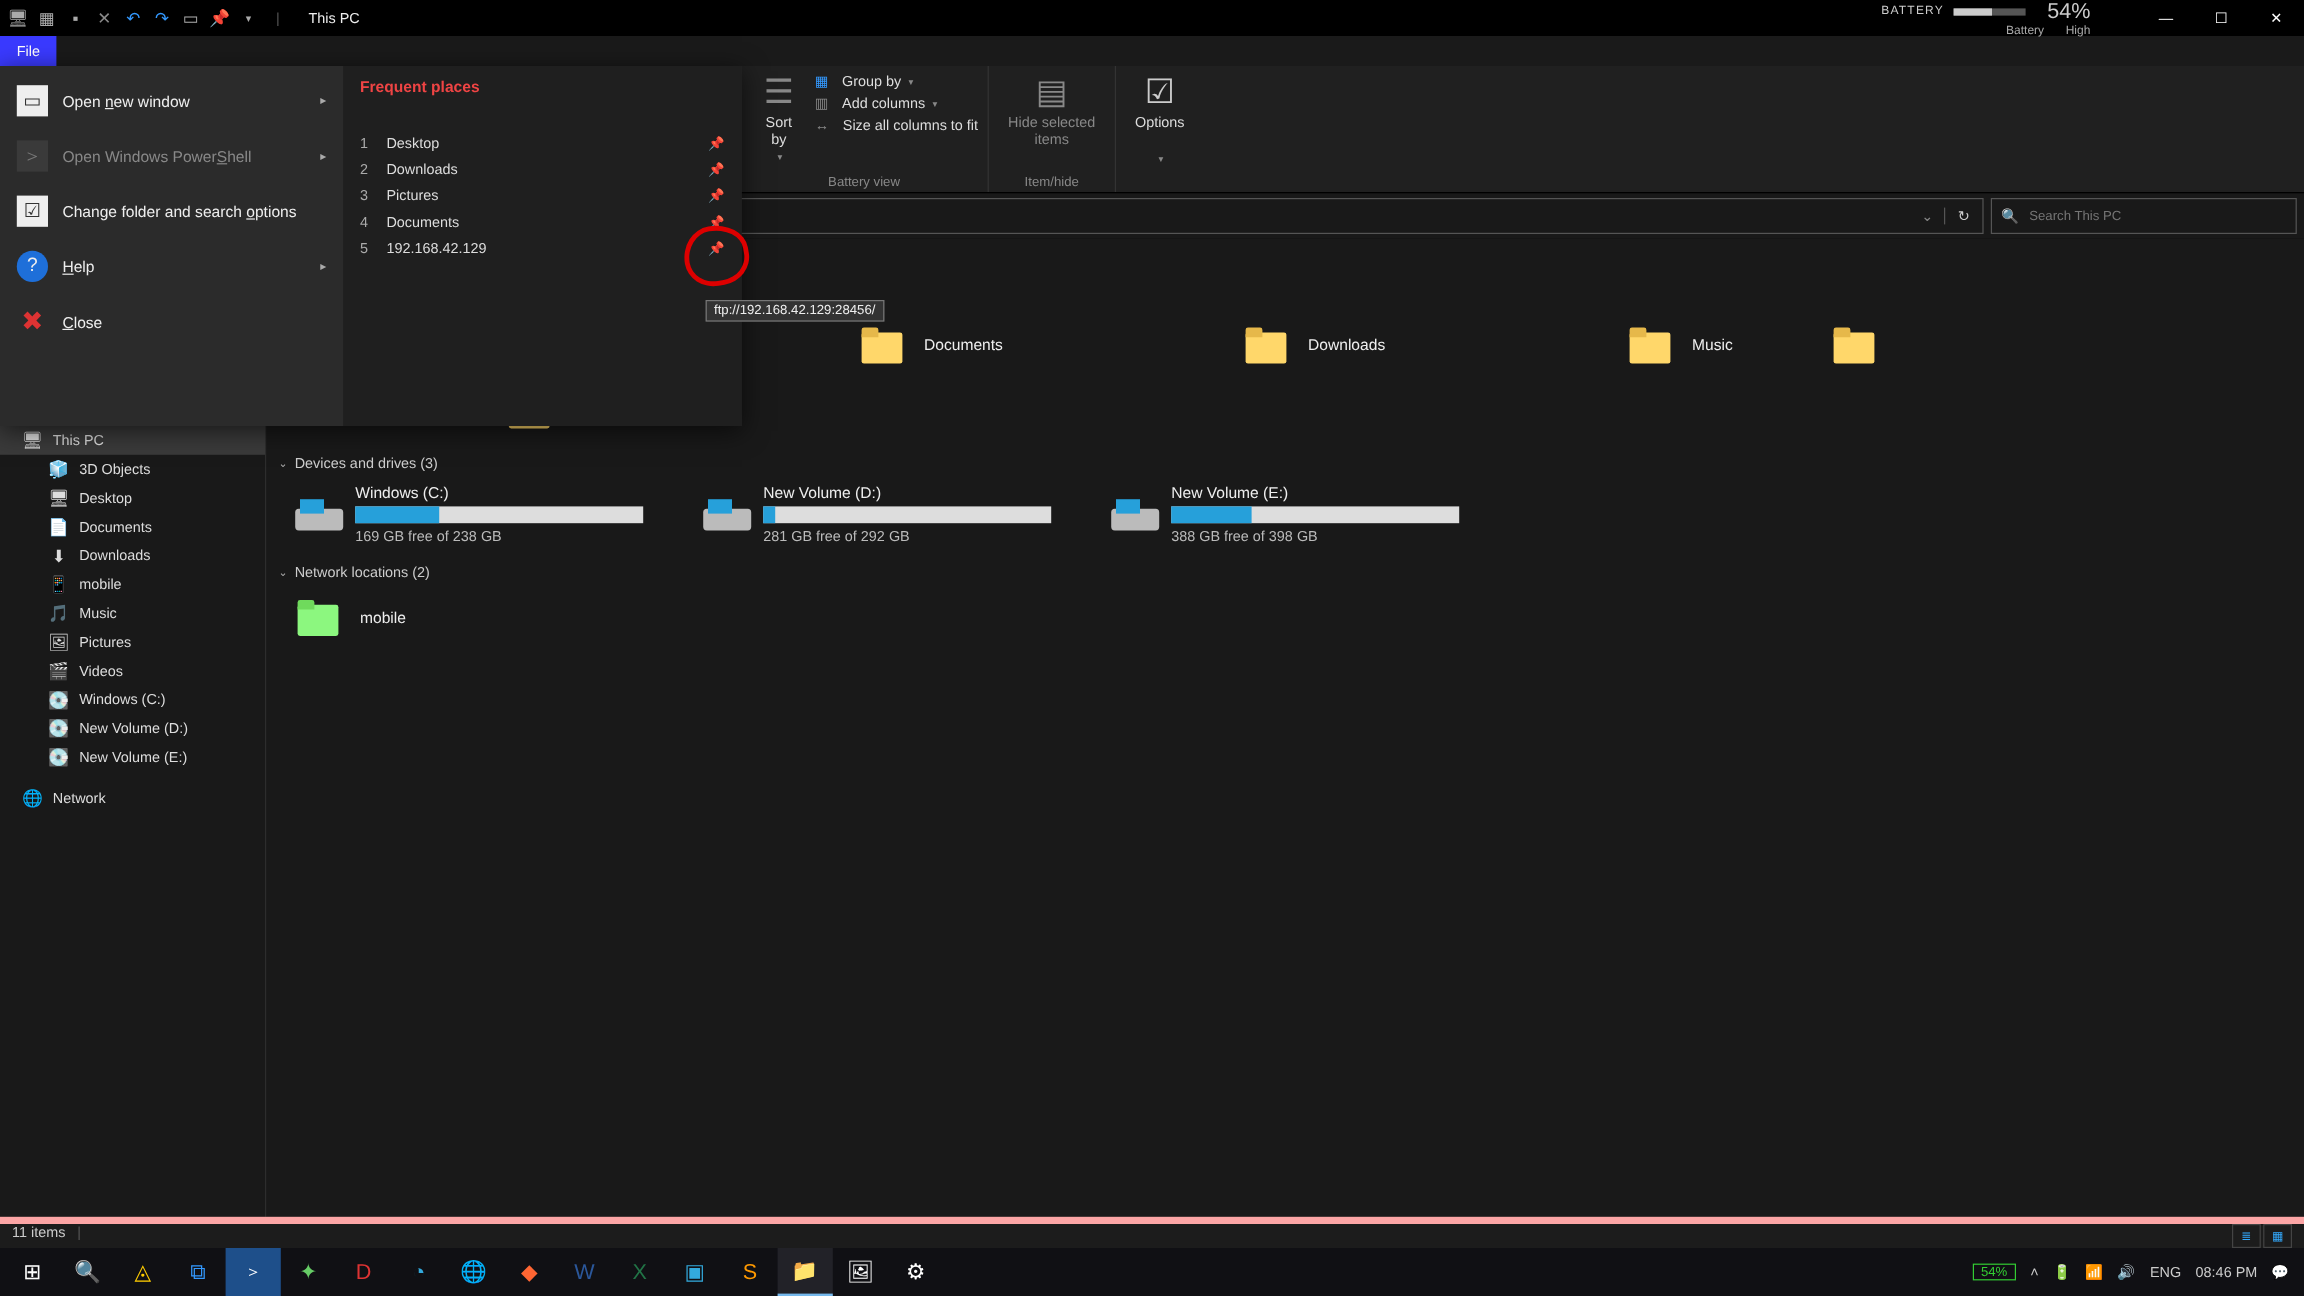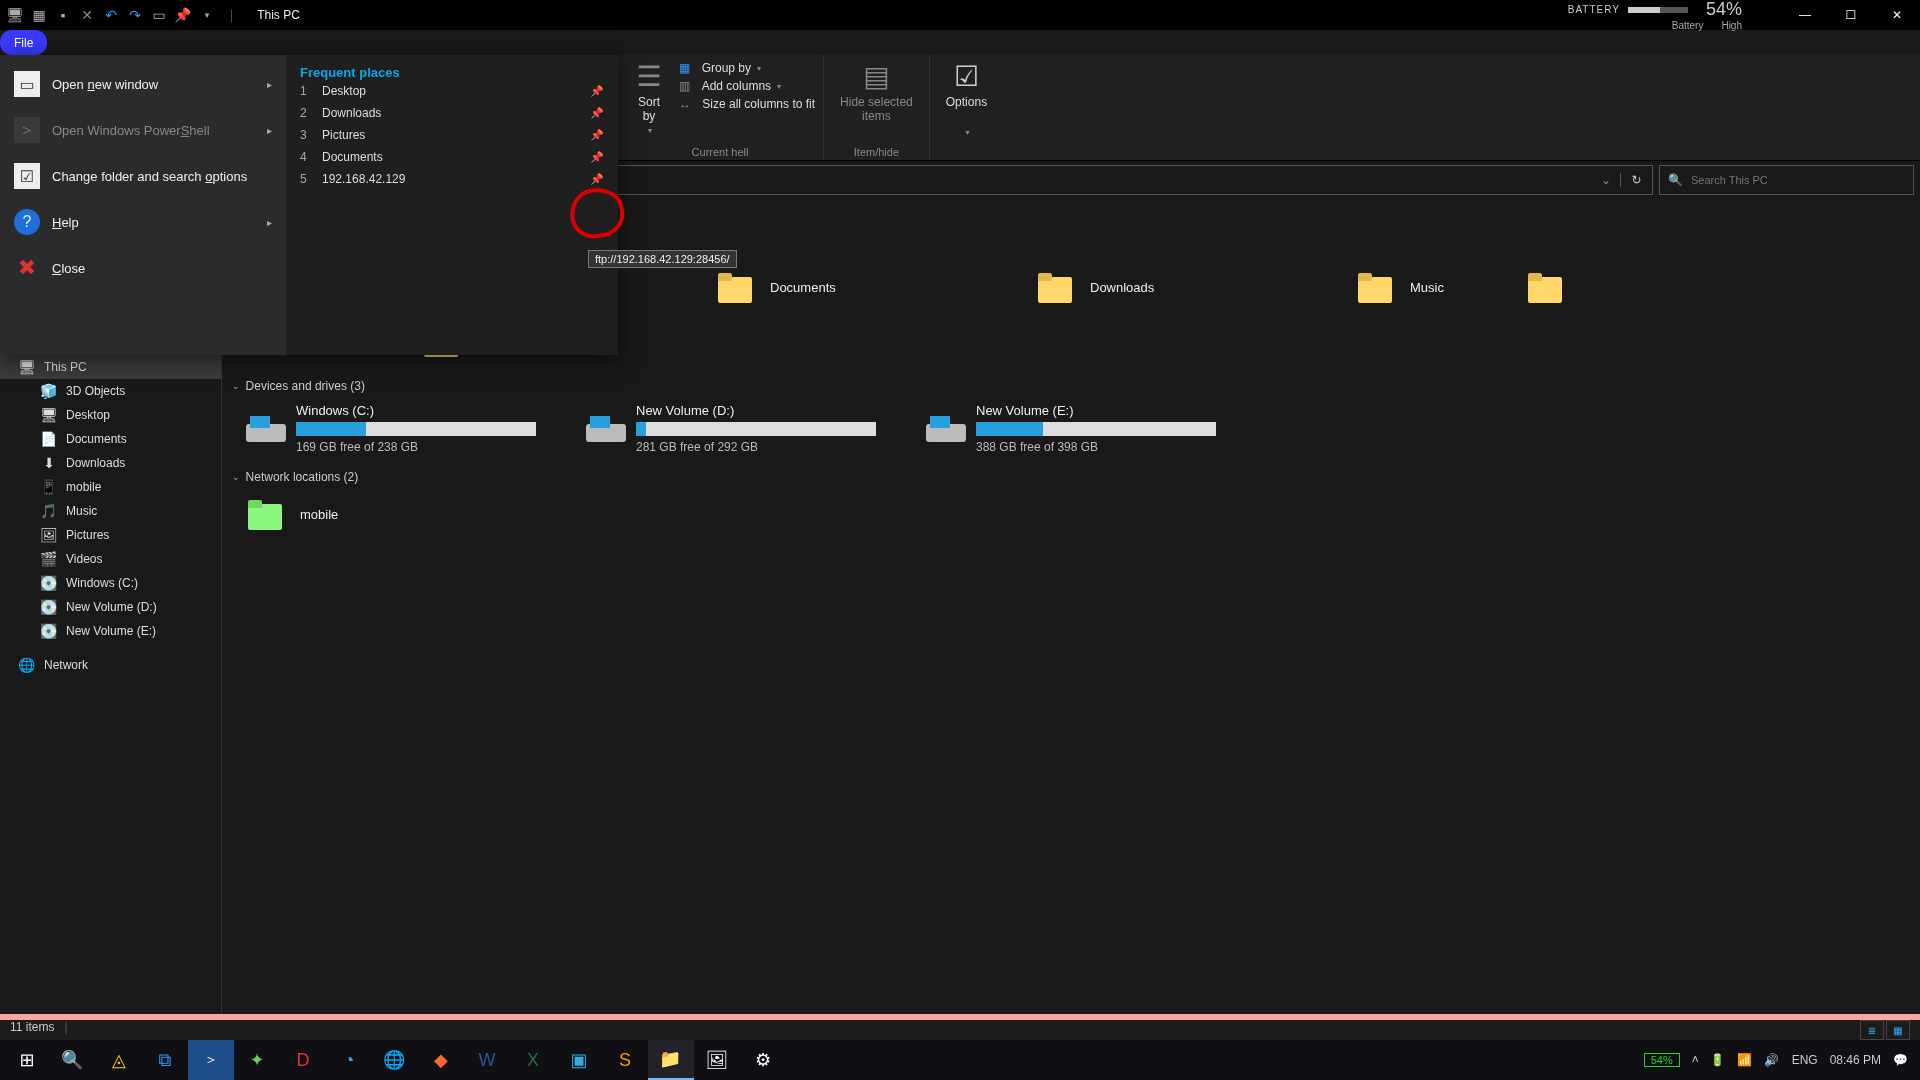--- a/index.html
+++ b/index.html
@@ -12,21 +12,21 @@
   .qat .ico { width:22px; height:22px; display:flex; align-items:center; justify-content:center; color:#aaa; font-size:14px;}
   .titlebar-title { margin-left:12px; color:#eee; font-size:12px; }
   .titlebar-sep { color:#555; margin:0 6px; }
   .titlebar-right { display:flex; align-items:center; }
   .battery-widget { color:#ccc; font-size:10px; margin-right:40px; text-align:right; }
   .battery-widget .big { font-size:18px; margin-left:10px;}
   .winbtn { width:46px; height:30px; display:flex; align-items:center; justify-content:center; color:#fff; font-size:12px;}
 
   
   .tabstrip { height:25px; background:#1a1a1a; display:flex; align-items:stretch; }
-  .tab { padding:0 14px; display:flex; align-items:center; color:#fff; font-size:12px;border-radius:12px; }
+  .tab { padding:0 14px; display:flex; align-items:center; color:#fff; font-size:12px; }
   .tab.file { background:#3a3aff; }
 
   
   .ribbon { height:106px; background:#202020; display:flex; border-bottom:1px solid #000; position:relative;}
   .ribbon-spacer { width:617px; flex:none; }
   .ribbon-group { padding:4px 8px 2px 8px; border-right:1px solid #333; display:flex; flex-direction:column; justify-content:space-between;}
   .ribbon-group .label { text-align:center; color:#888; font-size:11px; padding-top:2px;}
   .ribbon-row { display:flex; align-items:center; gap:4px; color:#ddd; font-size:12px; padding:2px 0;}
   .ribbon-big { display:flex; flex-direction:column; align-items:center; justify-content:center; gap:2px; color:#ddd; font-size:12px; padding:2px 8px; text-align:center; line-height:1.2;}
   .ribbon-big .bigico { width:32px; height:32px; display:flex; align-items:center; justify-content:center; font-size:28px; color:#888;}
@@ -67,21 +67,21 @@
 
   
   .filemenu { position:absolute; left:0; top:55px; width:618px; height:300px; background:#2b2b2b; display:flex; z-index:50; box-shadow:0 4px 20px rgba(0,0,0,.6);}
   .filemenu-left { width:286px; background:#2b2b2b; padding:6px 0;}
   .fm-item { display:flex; align-items:center; gap:12px; padding:10px 14px; color:#eee; font-size:13px;}
   .fm-item .ico { width:26px; height:26px; display:flex; align-items:center; justify-content:center; background:#555; font-size:16px;}
   .fm-item .arrow { margin-left:auto; color:#aaa; font-size:10px;}
   .fm-item.disabled { color:#888; }
   .fm-item.disabled .ico { background:#3a3a3a; color:#777;}
   .filemenu-right { flex:1; background:#1f1f1f; padding:10px 14px;}
-  .fm-head { color:#0ea5e9; font-weight:600; font-size:13px; margin-bottom:0;}
+  .fm-head { color:#ef4444; font-weight:600; font-size:13px; margin-bottom:28px;}
   .fm-place { display:flex; align-items:center; gap:10px; padding:4px 0; color:#ddd; font-size:12px;}
   .fm-place .num { color:#aaa; width:12px;}
   .fm-place .pin { margin-left:auto; color:#888; font-size:11px;}
 
   
   .annot-circle { position:absolute; left:570px; top:188px; width:54px; height:50px; border:4px solid #d00; border-radius:50% 60% 50% 50% / 60% 50% 50% 50%; transform:rotate(-10deg); z-index:60; pointer-events:none;}
   .tooltip { position:absolute; left:588px; top:250px; background:#333; border:1px solid #777; color:#eee; font-size:11px; padding:2px 6px; z-index:61;}
 
   
   .status { position:absolute; left:0; right:0; bottom:40px; height:26px; background:#1c1c1c; border-top:6px solid #fca5a5; display:flex; align-items:flex-start; padding:0 10px; color:#ccc; font-size:12px; z-index:5;}
@@ -160,21 +160,21 @@
         <span style="white-space:pre-line">Sort
 by</span>
           <span class="tri">▾</span>
       </div>
       <div>
         <div class="ribbon-row"><span style="color:#39f">▦</span>&nbsp;<span>Group by</span><span class="tri">▾</span></div>
         <div class="ribbon-row"><span style="color:#888">▥</span>&nbsp;<span>Add columns</span><span class="tri">▾</span></div>
         <div class="ribbon-row"><span style="color:#888">↔</span>&nbsp;<span>Size all columns to fit</span></div>
       </div>
     </div>
-    <div class="label">Current hell</div>
+    <div class="label">Battery view</div>
   </div>
 
   <div class="ribbon-group">
     <div style="display:flex;gap:14px">
       <div class="ribbon-big" style="color:#888">
         <div class="bigico">▤</div>
         <span style="white-space:pre-line">Hide selected
 items</span>
       </div>
     </div>

